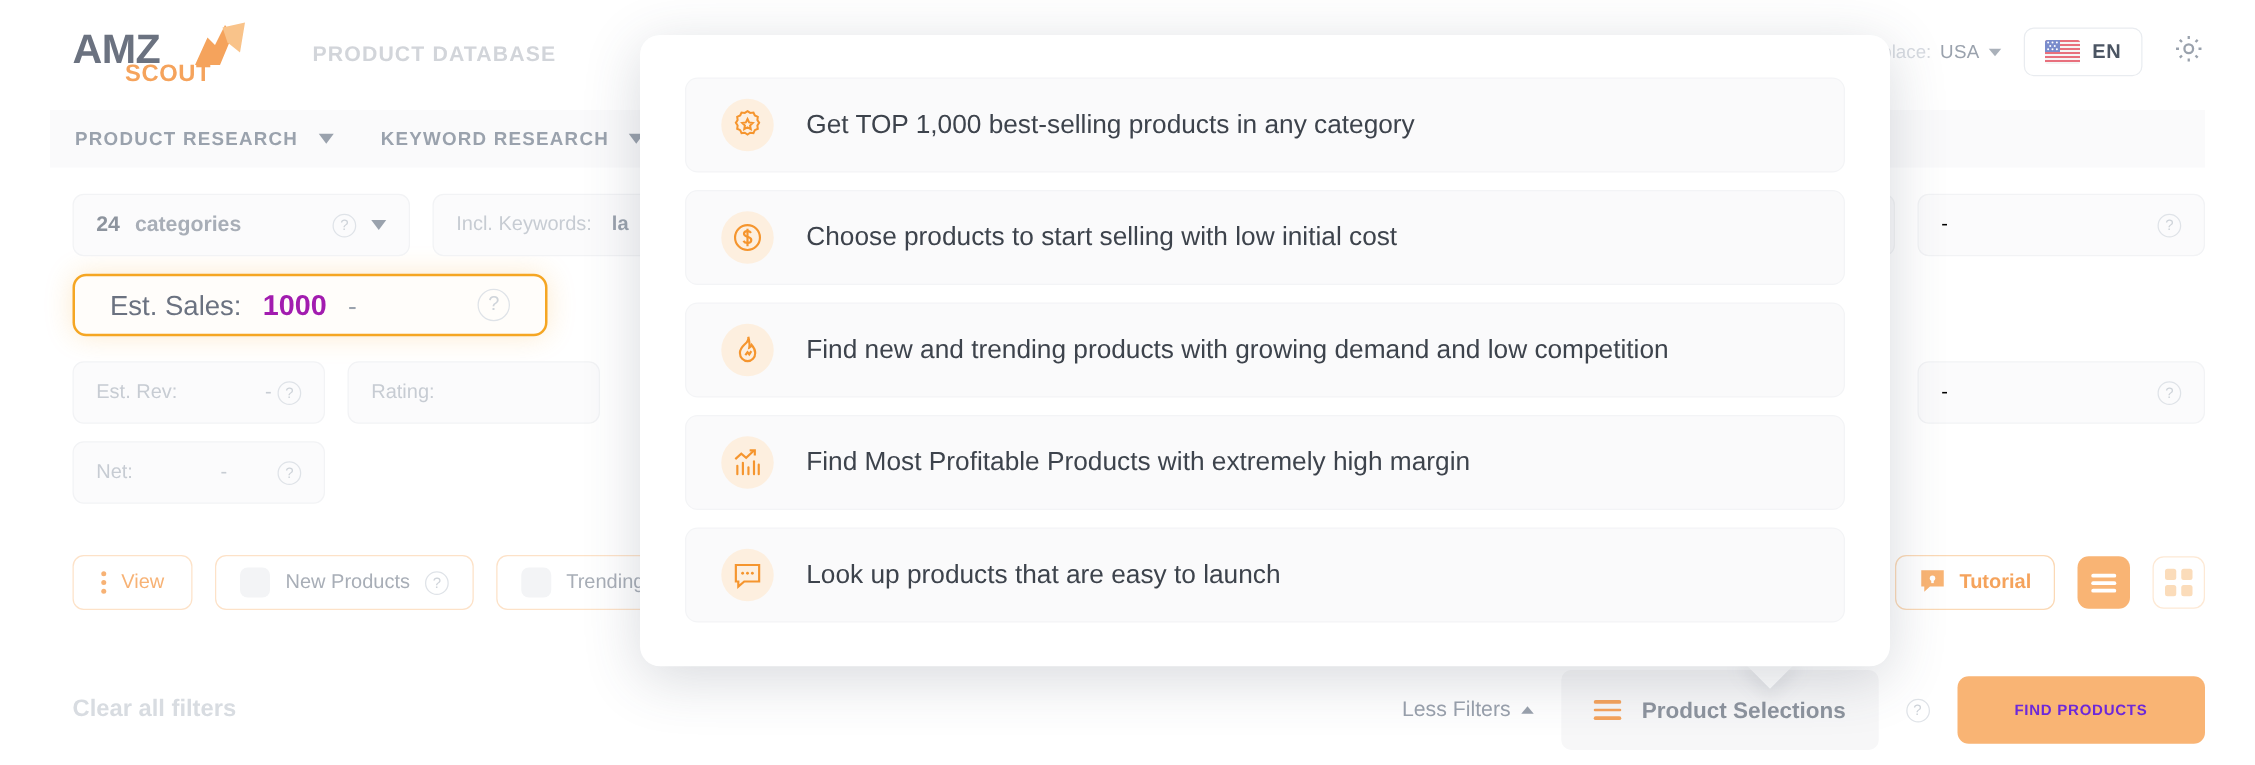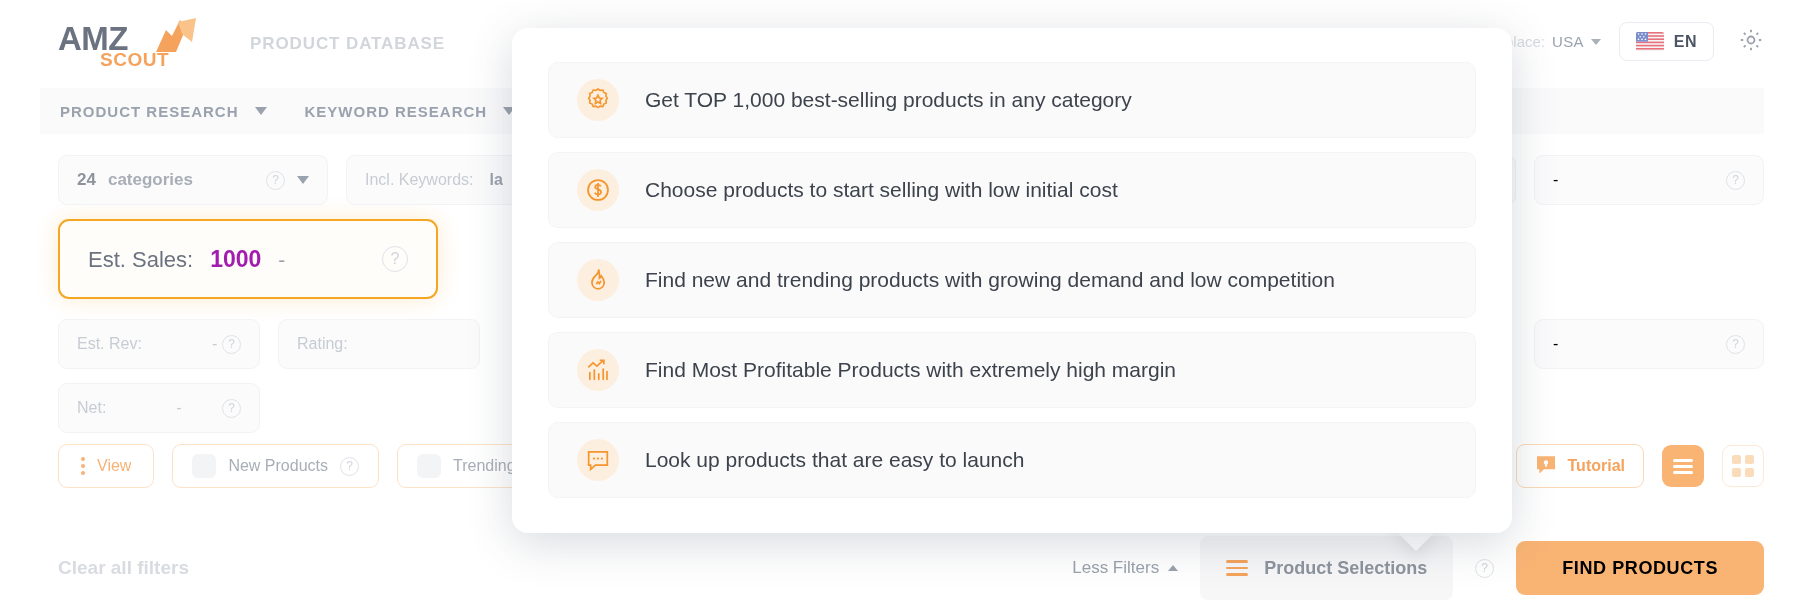--- a/index.html
+++ b/index.html
@@ -101,21 +101,21 @@
     width: 0; height: 0; border-left: 6px solid transparent;
     border-right: 6px solid transparent; border-top: 8px solid #9aa2ad;
   }
   .f-kw { flex: 1; max-width: 1180px; gap: 16px; }
   .f-kw .kwval { font-size: 16px; color: #9aa2ad; font-weight: bold; }
   .f-small { width: 202px; justify-content: space-between; }
   .f-small .inner { display:flex; align-items:center; gap:70px; }
 
   
   .f-sales {
-    width: 380px; height: 80px;
+    width: 380px; height: 50px;
     border: 2px solid #f5a623; border-radius: 11px;
     background: #fffdfa;
     box-shadow: 0 0 22px rgba(245,166,35,.22);
     display: flex; align-items: center; justify-content: space-between;
     padding: 0 28px;
   }
   .f-sales .lbl2 { font-size: 22px; color: #6b7280; }
   .f-sales .v2 { font-size: 23px; font-weight: bold; color: #a21caf; }
   .f-sales .d2 { font-size: 21px; color: #9aa2ad; }
   .f-sales .left2 { display: flex; align-items: baseline; gap: 17px; }
@@ -179,23 +179,23 @@
     background: #f7f7f8; border-radius: 8px; height: 64px;
     display: flex; align-items: center; gap: 16px; padding: 0 26px;
     font-size: 18px; font-weight: bold; color: #8d949e;
   }
   .slider-icon { display:flex; flex-direction:column; gap:4px; width:22px;}
   .slider-icon i { display:block; height:2.5px; background:#f5a35c; border-radius:2px; position:relative;}
   .slider-icon i:nth-child(1){width:22px;}
   .slider-icon i:nth-child(2){width:22px;}
   .slider-icon i:nth-child(3){width:22px;}
   .btn-find {
-    background: #f9b474; color: #000000; border-radius: 9px;
+    background: #f9b474; color: #6d28d9; border-radius: 9px;
     height: 54px; display: flex; align-items: center; justify-content: center;
-    padding: 0 46px; font-size: 18px; font-weight: bold; letter-spacing: .6px;
+    padding: 0 46px; font-size: 12px; font-weight: bold; letter-spacing: .6px;
   }
 
   
   .modal {
     position: absolute; left: 512px; top: 28px; width: 1000px; height: 505px;
     background: #fff; border-radius: 16px;
     box-shadow: 0 10px 46px rgba(60,70,90,.20);
     padding: 34px 36px;
   }
   .modal-arrow {

